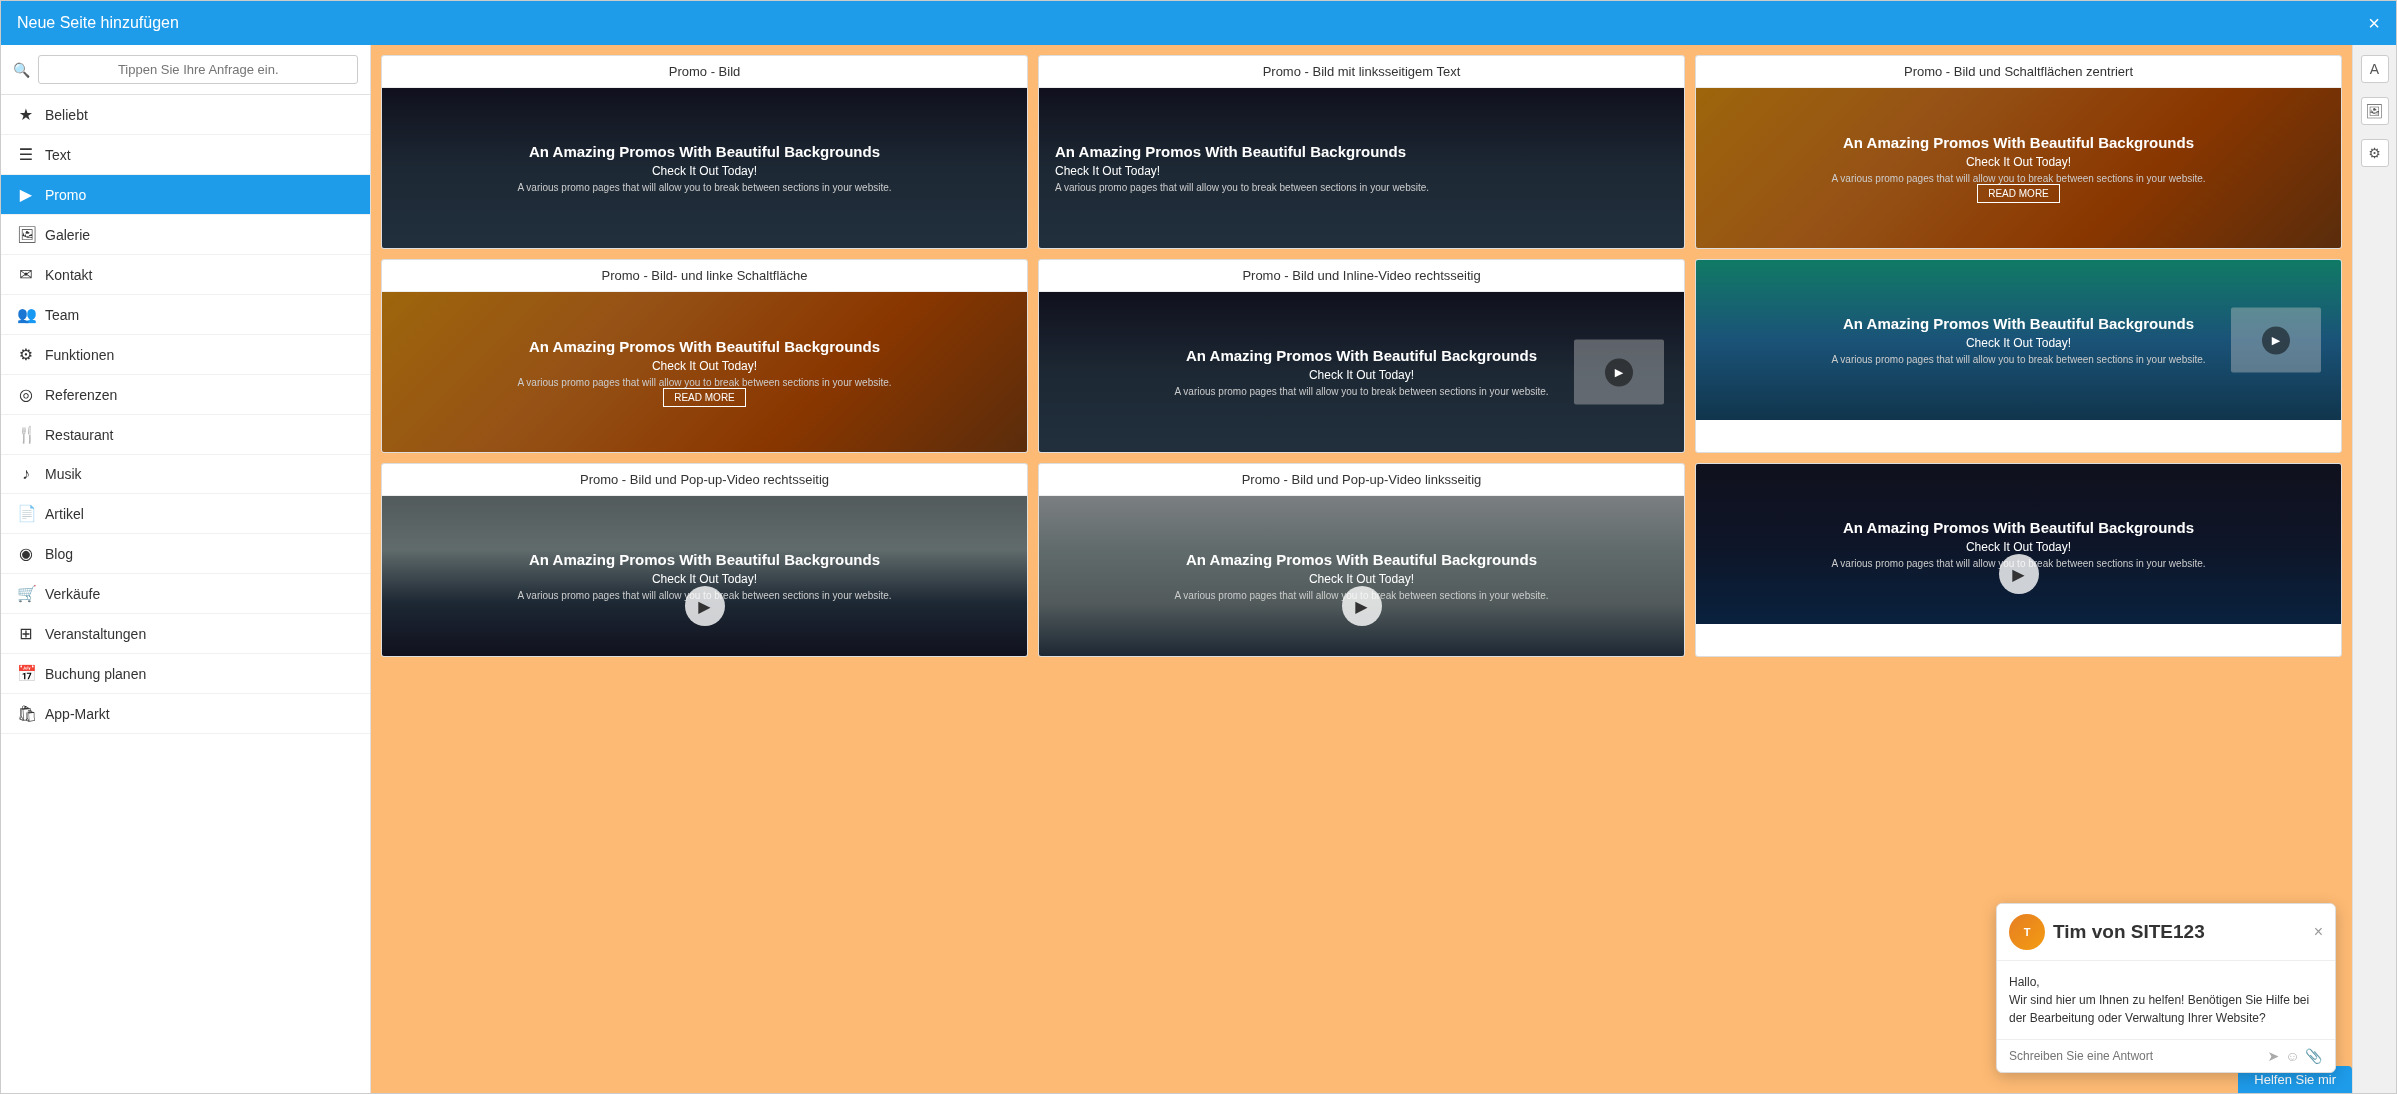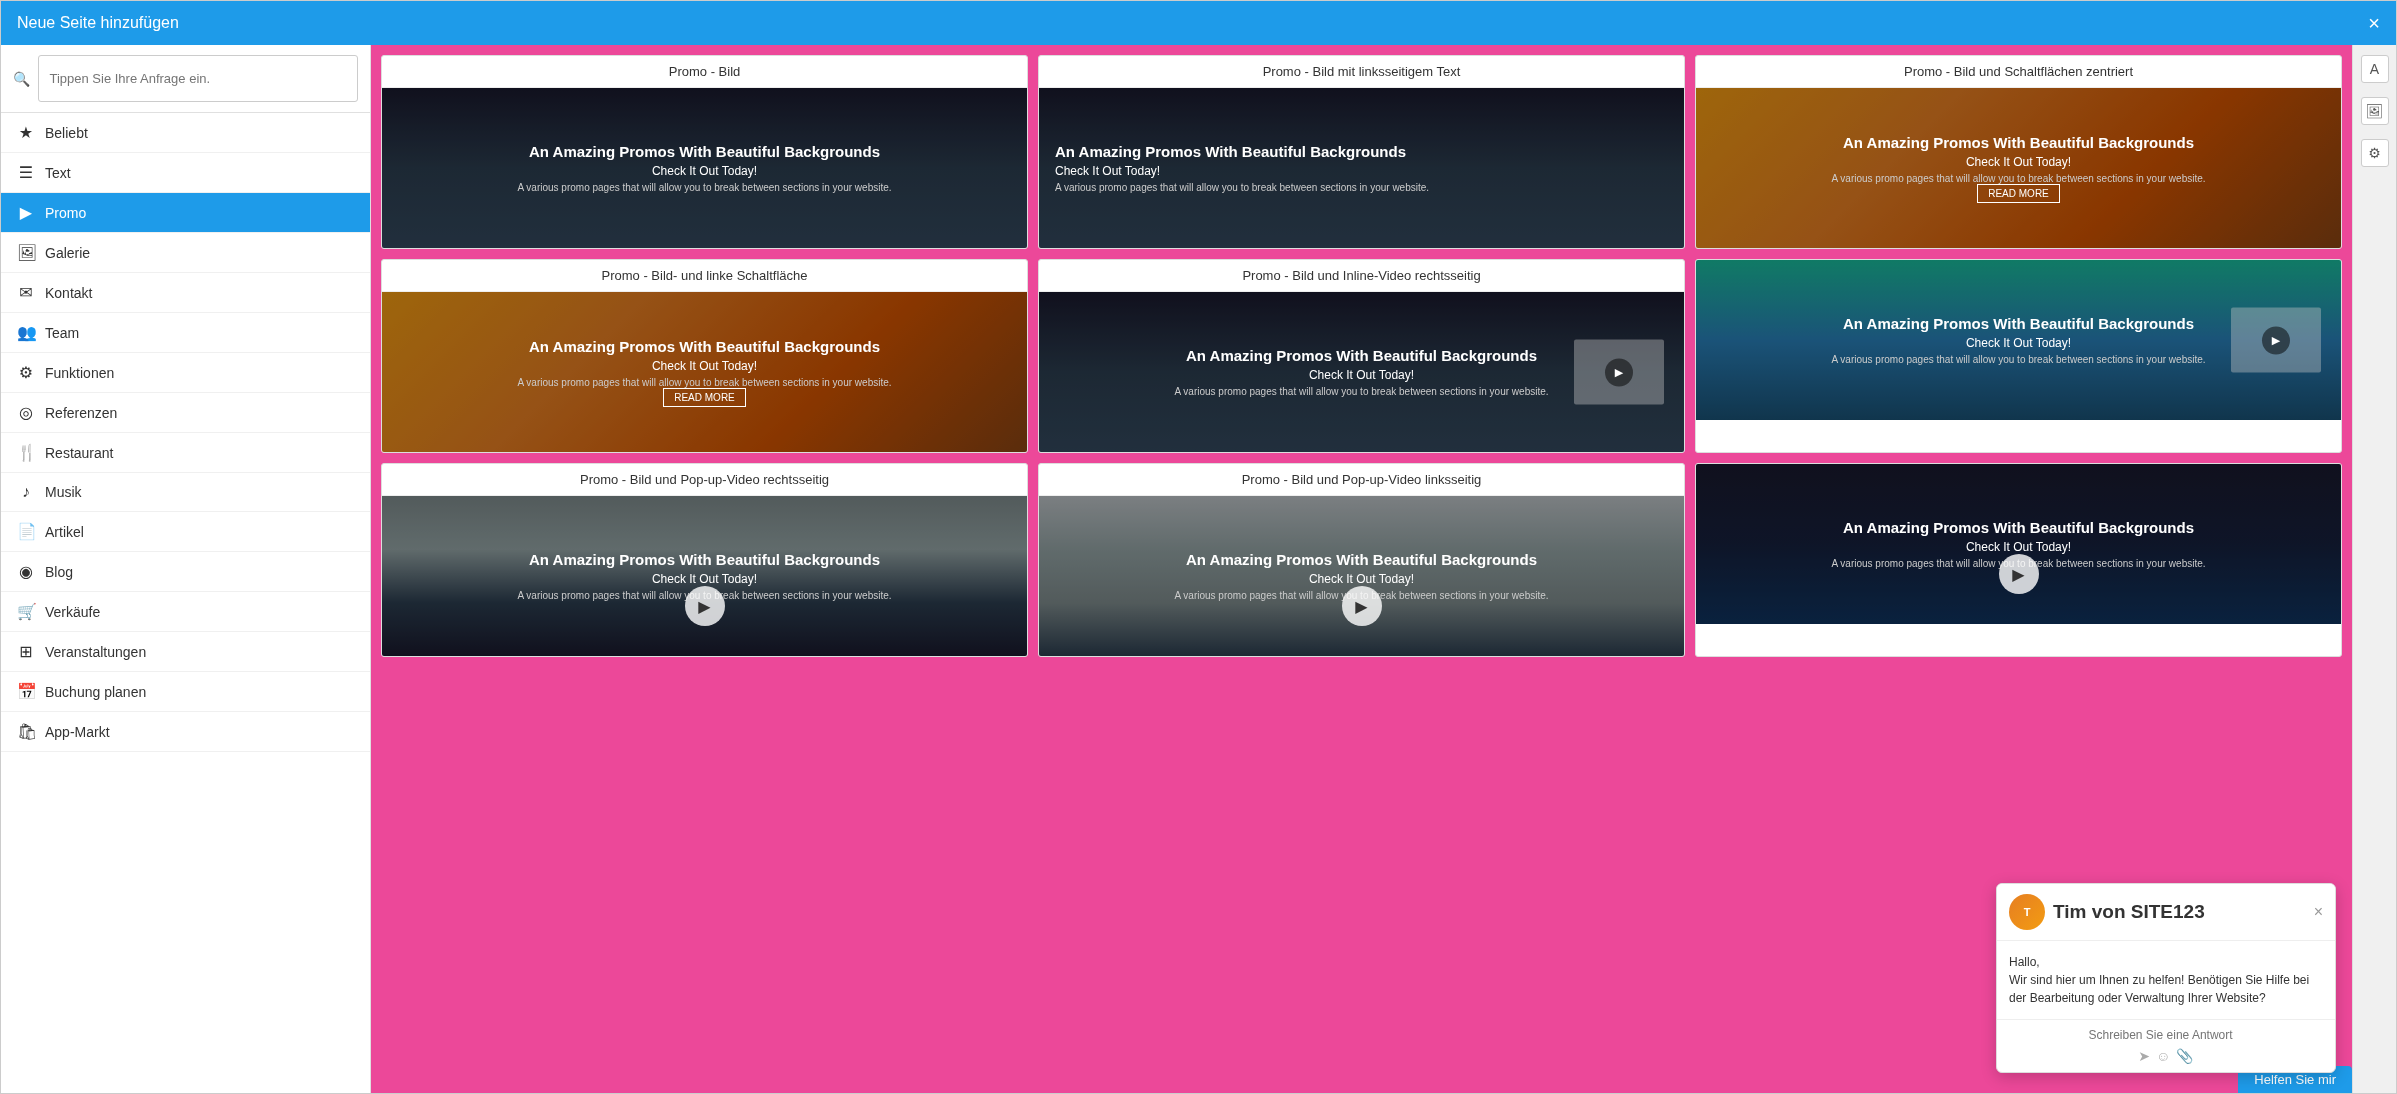--- a/index.html
+++ b/index.html
@@ -40,46 +40,47 @@
     .search-box {
       padding: 10px 12px;
       border-bottom: 1px solid #e0e0e0;
       display: flex;
       align-items: center;
       gap: 8px;
     }
     .search-box input {
       border: 1px solid #ccc;
       border-radius: 3px;
-      padding: 15px 10px;
+      padding: 6px 10px;
       width: 100%;
       font-size: 13px;
       color: #999;
       outline: none;
+      text-align: center;
     }
     .search-icon { color: #666; font-size: 14px; flex-shrink: 0; }
 
     .sidebar-items { flex: 1; }
     .sidebar-item {
       display: flex;
       align-items: center;
       gap: 10px;
       padding: 10px 16px;
       cursor: pointer;
       color: #333;
       font-size: 14px;
       border-bottom: 1px solid #f0f0f0;
     }
     .sidebar-item.active { background: #1e9be9; color: #fff; }
     .sidebar-item .item-icon { width: 18px; text-align: center; font-size: 16px; }
 
     
     .main-content {
       flex: 1;
-      background: #ec4899;
+      background: #fdba74;
       overflow-y: auto;
       padding: 10px;
     }
     .grid {
       display: grid;
       grid-template-columns: repeat(3, 1fr);
       gap: 10px;
     }
     .card {
       background: #fff;
@@ -185,21 +186,20 @@
     }
     .agent-name { font-size: 19px; font-weight: bold; color: #333; }
     .chat-close { background: none; border: none; font-size: 16px; cursor: pointer; color: #999; }
     .chat-body { padding: 12px; font-size: 12px; color: #333; line-height: 1.5; }
     .chat-input-area {
       border-top: 1px solid #eee;
       padding: 8px 12px;
       display: flex;
       align-items: center;
       gap: 6px;
-      flex-direction: column;
     }
     .chat-input {
       flex: 1; border: none; outline: none; font-size: 12px; color: #999;
     }
     .chat-icons { display: flex; gap: 6px; align-items: center; }
     .chat-icon-btn { background: none; border: none; cursor: pointer; font-size: 14px; color: #aaa; }
 
     
     .help-button {
       position: absolute;

